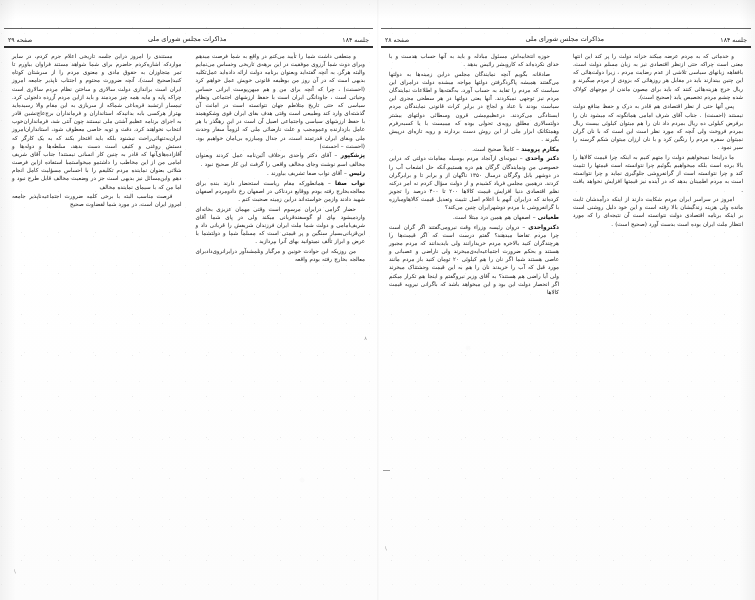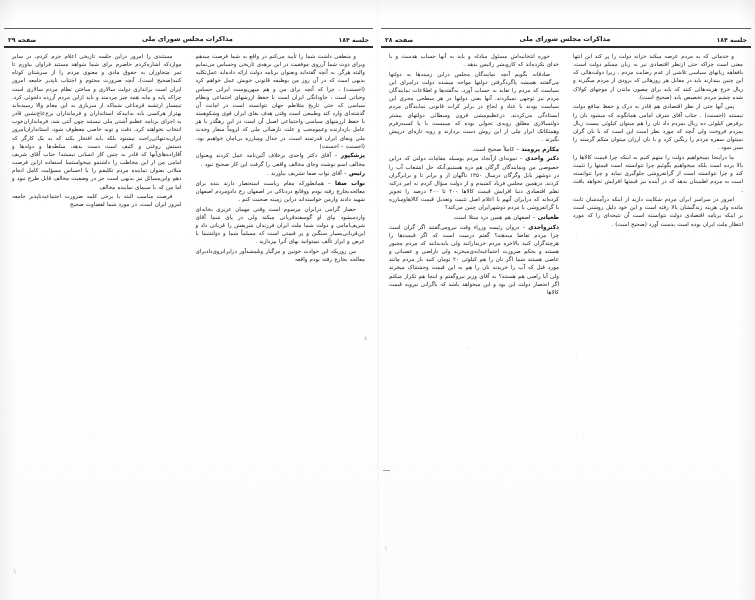--- a/index.html
+++ b/index.html
@@ -47,21 +47,21 @@
     border-top:1px solid #2a2a2a;opacity:.72;
   }
   .runhead .hr-bot{
     position:absolute;left:4px;right:4px;bottom:-2px;height:0;
     border-top:2.4px solid #111;opacity:.86;
   }
   .rh-cell{
     font-size:6.2px;letter-spacing:.1px;color:#1c1c1c;
     white-space:nowrap;line-height:1;padding-bottom:3px;
     font-family:"DejaVu Sans","Liberation Sans",sans-serif;
-    font-weight:700;
+    font-weight:400;
   }
   .rh-spacer{flex:1;}
   .rh-center{font-size:6.6px;}
 
   
   .cols{
     position:absolute;top:52px;bottom:6px;left:5px;right:5px;
     display:flex;flex-direction:row;gap:0;
   }
   .col{

